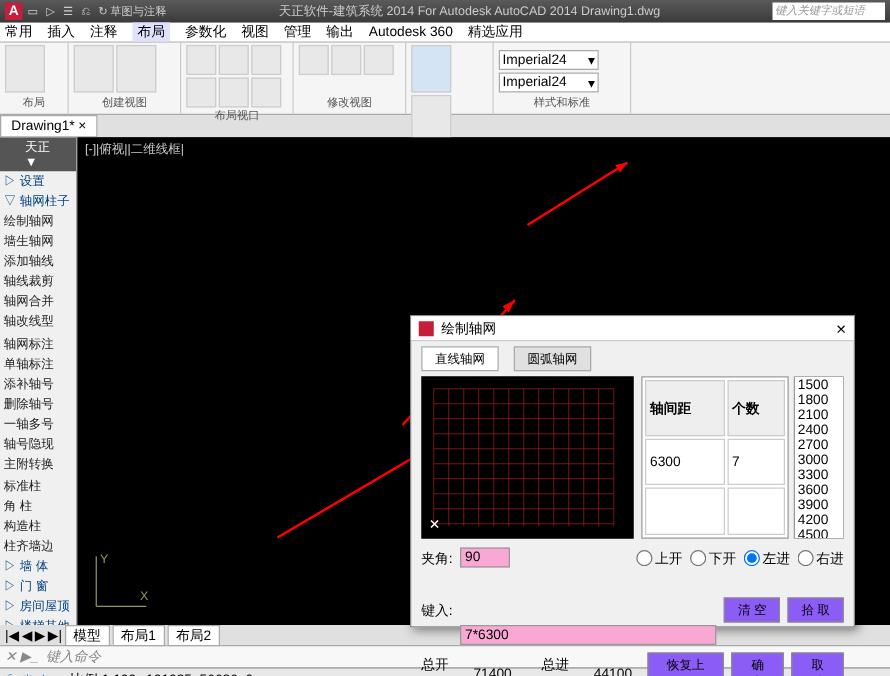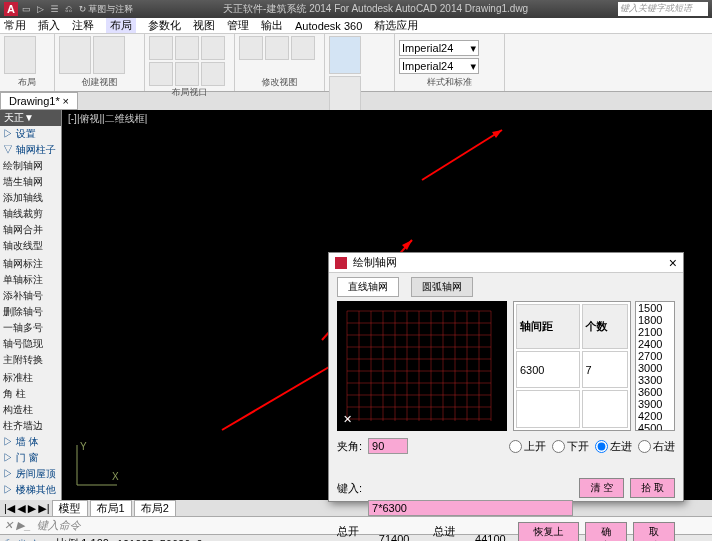--- a/index.html
+++ b/index.html
@@ -14,21 +14,21 @@
 .ribbon-group{border-right:1px solid #ccc;padding:2px 4px;display:flex;flex-direction:column;justify-content:space-between}
 .ribbon-label{font-size:9px;text-align:center;color:#555;margin-top:auto}
 .ribbon-icons{display:flex;gap:2px;flex-wrap:wrap}
 .ribbon-icon{width:24px;height:24px;background:#e8e8e8;border:1px solid #ccc}
 .ribbon-icon.big{width:32px;height:38px}
 .combo{width:80px;height:16px;background:#fff;border:1px solid #aaa;font-size:9px;padding:0 2px;display:flex;align-items:center;justify-content:space-between}
 .doctab{height:18px;background:#e0e0e0;display:flex;align-items:center}
 .doctab-item{background:#fff;padding:2px 8px;border:1px solid #aaa;font-size:10px}
 .main{display:flex;height:390px;background:#000;position:relative}
 .sidebar{width:62px;background:#f0f0f0;border-right:1px solid #888;overflow:hidden}
-.sidebar-title{background:#555;color:#fff;padding:1px 4px;font-size:10px}
+.sidebar-title{background:#555;color:#fff;padding:1px 20px;font-size:10px}
 .sidebar-item{padding:1px 3px;font-size:10px;color:#222;white-space:nowrap;cursor:pointer}
 .sidebar-item.e{color:#004080}
 .canvas{flex:1;background:#000;position:relative}
 .canvas-label{color:#ccc;font-size:10px;padding:2px 6px}
 .ucs{position:absolute;bottom:10px;left:10px;width:50px;height:50px}
 .ucs-line{stroke:#8a9a5b;stroke-width:1}
 .ucs-text{fill:#8a9a5b;font-size:10px}
 .arrow{position:absolute;stroke:#f00;stroke-width:2;fill:none}
 .dialog{position:absolute;top:142px;left:328px;width:356px;height:250px;background:#f0f0f0;border:1px solid #888;box-shadow:2px 2px 8px rgba(0,0,0,.5)}
 .dlg-title{height:20px;background:#fff;display:flex;align-items:center;padding:0 6px;border-bottom:1px solid #ccc}
@@ -42,21 +42,21 @@
 .preview svg{width:100%;height:100%}
 .grid-line{stroke:#b22;stroke-width:.5}
 .right-col{flex:1;display:flex;gap:4px}
 .data-table{flex:1;border:1px solid #999;background:#fff;font-size:10px}
 .data-table th,.data-table td{border:1px solid #ccc;padding:1px 3px;text-align:left}
 .data-table th{background:#eee}
 .spacing-list{width:40px;border:1px solid #999;background:#fff;font-size:9px;overflow-y:scroll;height:130px}
 .spacing-list div{padding:0 2px}
 .dlg-row{display:flex;align-items:center;gap:6px;padding:3px 8px;font-size:10px}
 .dlg-input{border:1px solid #999;background:#f9a8d4;padding:1px 3px;height:16px}
-.dlg-btn{padding:2px 10px;background:#f9a8d4;border:1px solid #888;cursor:pointer;font-size:10px}
+.dlg-btn{padding:2px 10px;background:#8b5cf6;border:1px solid #888;cursor:pointer;font-size:10px}
 .radio{display:flex;align-items:center;gap:2px}
 .bottom-tabs{height:16px;background:#e0e0e0;display:flex;align-items:center;font-size:10px;gap:2px;padding:0 4px}
 .btab{padding:0 6px;background:#fff;border:1px solid #aaa}
 .cmdline{height:18px;background:#f8f8f8;border-top:1px solid #aaa;display:flex;align-items:center;padding:0 4px;font-size:10px;color:#888;font-style:italic}
 .statusbar{height:18px;background:#e8e8e8;border-top:1px solid #aaa;display:flex;align-items:center;padding:0 4px;font-size:9px;gap:8px}
 .moon{color:#3a6ea5}
 </style>
 </head>
 <body>
 

